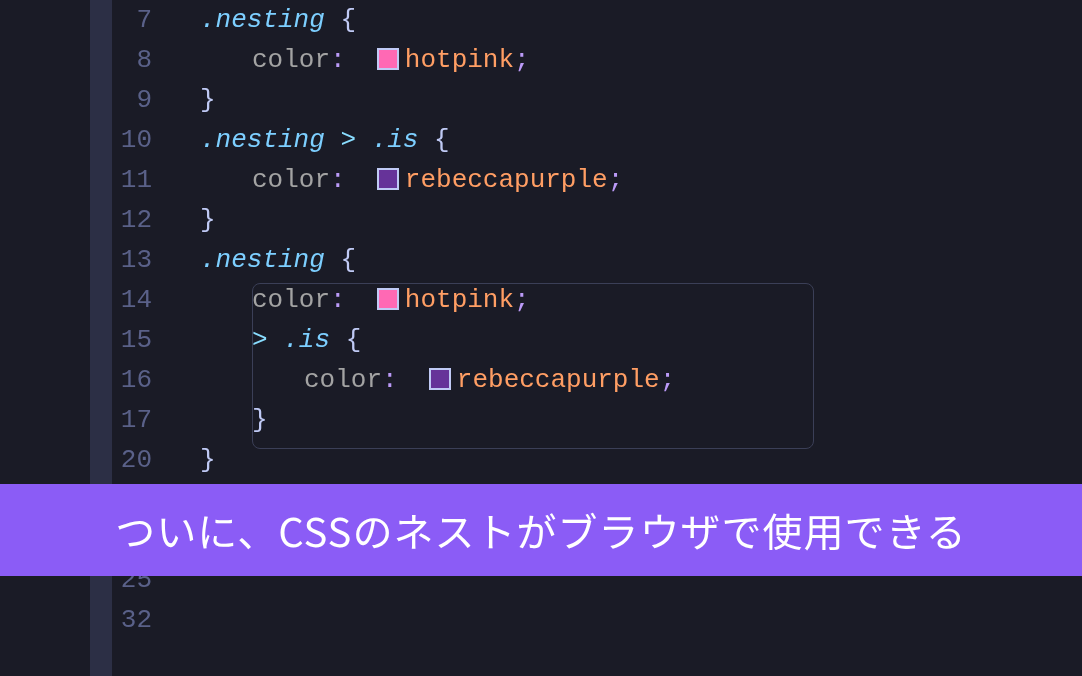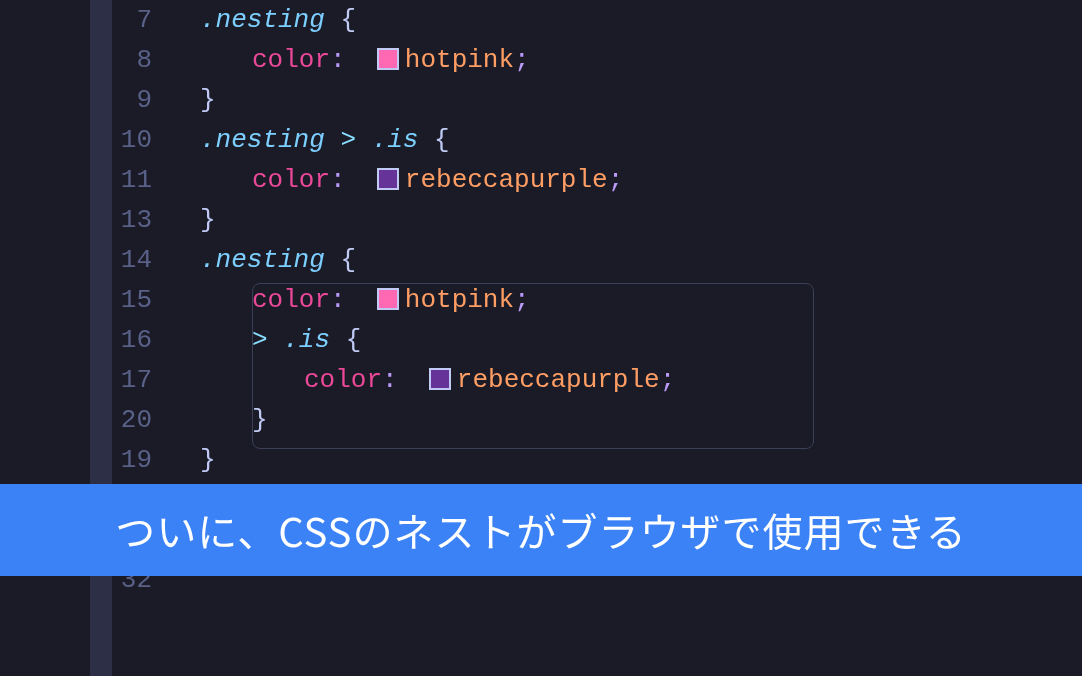--- a/index.html
+++ b/index.html
@@ -43,21 +43,21 @@
     flex: 1;
     padding-left: 20px;
     position: relative;
   }
   .code-line {
     height: 40px;
     white-space: pre;
   }
   .tok-selector { color: #7dcfff; font-style: italic; }
   .tok-brace { color: #c0caf5; }
-  .tok-prop { color: #ec4899; }
+  .tok-prop { color: #a3a3a3; }
   .tok-punct { color: #bb9af7; }
   .tok-value { color: #ff9e64; }
   .tok-op { color: #89ddff; font-style: italic; }
   .color-swatch {
     display: inline-block;
     width: 22px;
     height: 22px;
     border: 2px solid #c0caf5;
     vertical-align: -3px;
     margin-right: 6px;
@@ -71,21 +71,21 @@
     width: 562px;
     height: 166px;
     pointer-events: none;
   }
   .banner {
     position: absolute;
     left: 0;
     right: 0;
     top: 484px;
     height: 92px;
-    background: #3b82f6;
+    background: #8b5cf6;
     color: #ffffff;
     display: flex;
     align-items: center;
     justify-content: center;
     font-family: 'Hiragino Sans', 'Meiryo', 'Noto Sans JP', sans-serif;
     font-size: 40px;
     font-weight: 400;
     letter-spacing: 1px;
     z-index: 10;
   }
@@ -97,20 +97,21 @@
 
 <div class="editor">
   <div class="gutter">
     <div class="gutter-highlight"></div>
     <div id="gutter-lines">
         <div class="gutter-line">7</div>
         <div class="gutter-line">8</div>
         <div class="gutter-line">9</div>
         <div class="gutter-line">10</div>
         <div class="gutter-line">11</div>
+        <div class="gutter-line">12</div>
         <div class="gutter-line">13</div>
         <div class="gutter-line">14</div>
         <div class="gutter-line">15</div>
         <div class="gutter-line">16</div>
         <div class="gutter-line">17</div>
         <div class="gutter-line">20</div>
         <div class="gutter-line">19</div>
         <div class="gutter-line">20</div>
         <div class="gutter-line">25</div>
         <div class="gutter-line">32</div>

